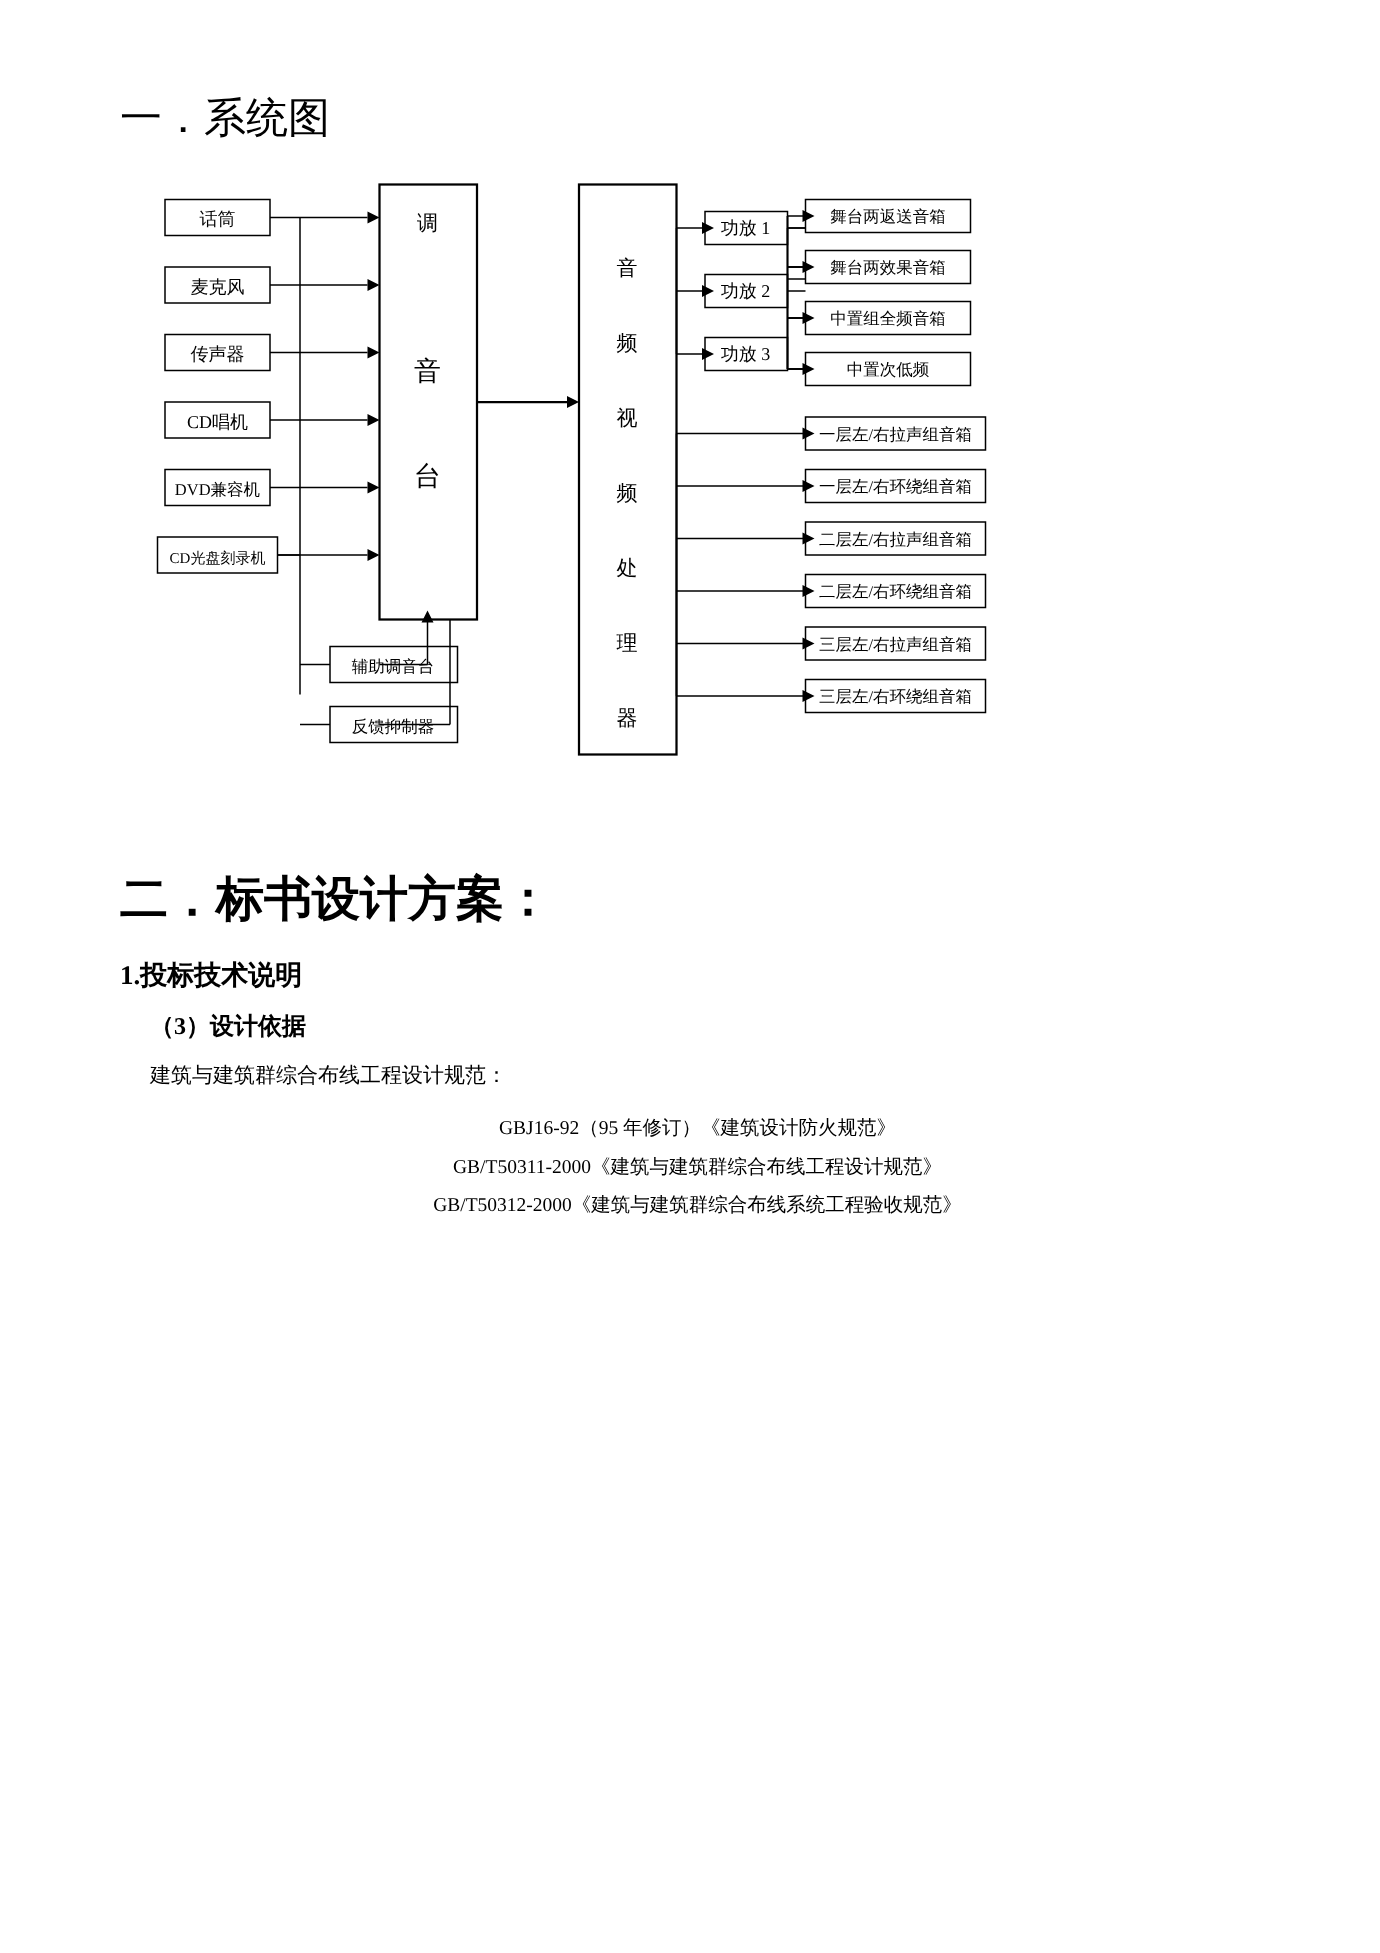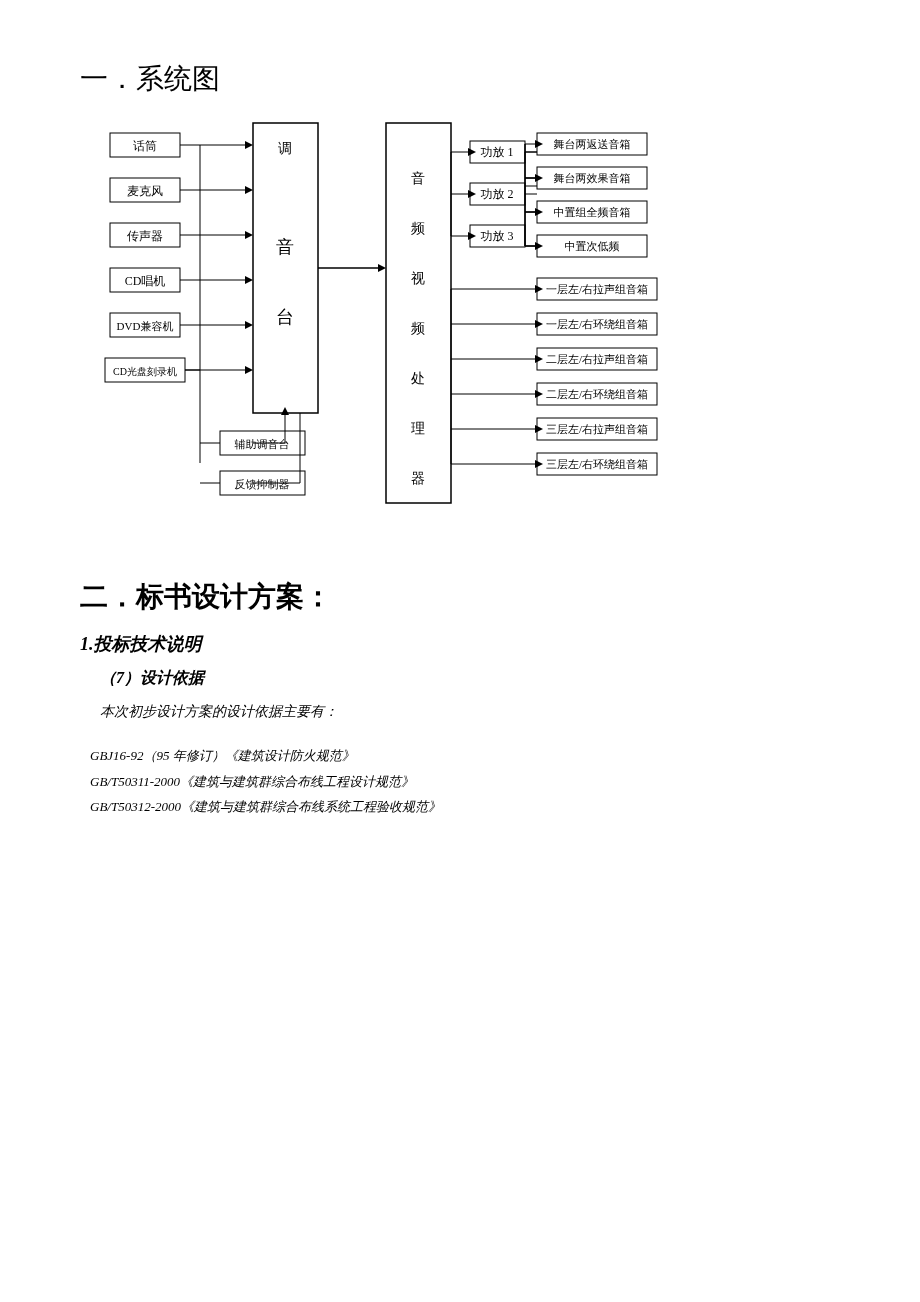--- a/index.html
+++ b/index.html
@@ -14,21 +14,21 @@
     }
 
     .section-title-1 {
       font-size: 28px;
       font-weight: normal;
       margin-bottom: 20px;
       font-family: "SimHei", "黑体", sans-serif;
     }
 
     .section-title-2 {
-      font-size: 28px;
+      font-size: 32px;
       font-weight: bold;
       margin-bottom: 16px;
       font-family: "SimHei", "黑体", sans-serif;
     }
 
     .section-title-3 {
       font-size: 18px;
       font-weight: bold;
       margin-bottom: 12px;
     }
@@ -73,21 +73,21 @@
       line-height: 1.8;
       margin-bottom: 2px;
       margin-left: 10px;
     }
 
     ul {
       padding-left: 20px;
     }
 
     .section-gap { margin-bottom: 30px; }
-    .small-gap { margin-bottom: 16px; font-style: italic; }
+    .small-gap { margin-bottom: 16px; }
   </style>
 </head>
 <body>
 
 <div>
   <div class="section-title-1">一．系统图</div>
 
   <div class="diagram-container">
     <svg class="system-diagram" viewBox="0 0 720 410" xmlns="http://www.w3.org/2000/svg">
 
@@ -264,25 +264,25 @@
   </div>
 </div>
 
 <div class="section-gap">
   <div class="section-title-2">二．标书设计方案：</div>
 
   <div class="small-gap">
     <div class="section-title-3">1.投标技术说明</div>
 
     <div class="small-gap">
-      <div class="section-title-4">（7）设计依据</div>
-
-      <p class="body-text" style="margin-left:20px;">本次初步设计方案的设计依据主要有：</p>
-
-
-      <div style="margin-top:20px;">
+      <div class="section-title-4">（3）设计依据</div>
+
+      <p class="body-text" style="margin-left:20px;">建筑与建筑群综合布线工程设计规范：</p>
+
+
+      <div style="margin-top:10px;text-align:center;">
         <p class="ref-text">GBJ16-92（95 年修订）《建筑设计防火规范》</p>
         <p class="ref-text">GB/T50311-2000《建筑与建筑群综合布线工程设计规范》</p>
         <p class="ref-text">GB/T50312-2000《建筑与建筑群综合布线系统工程验收规范》</p>
       </div>
     </div>
   </div>
 </div>
 
 </body></html>

